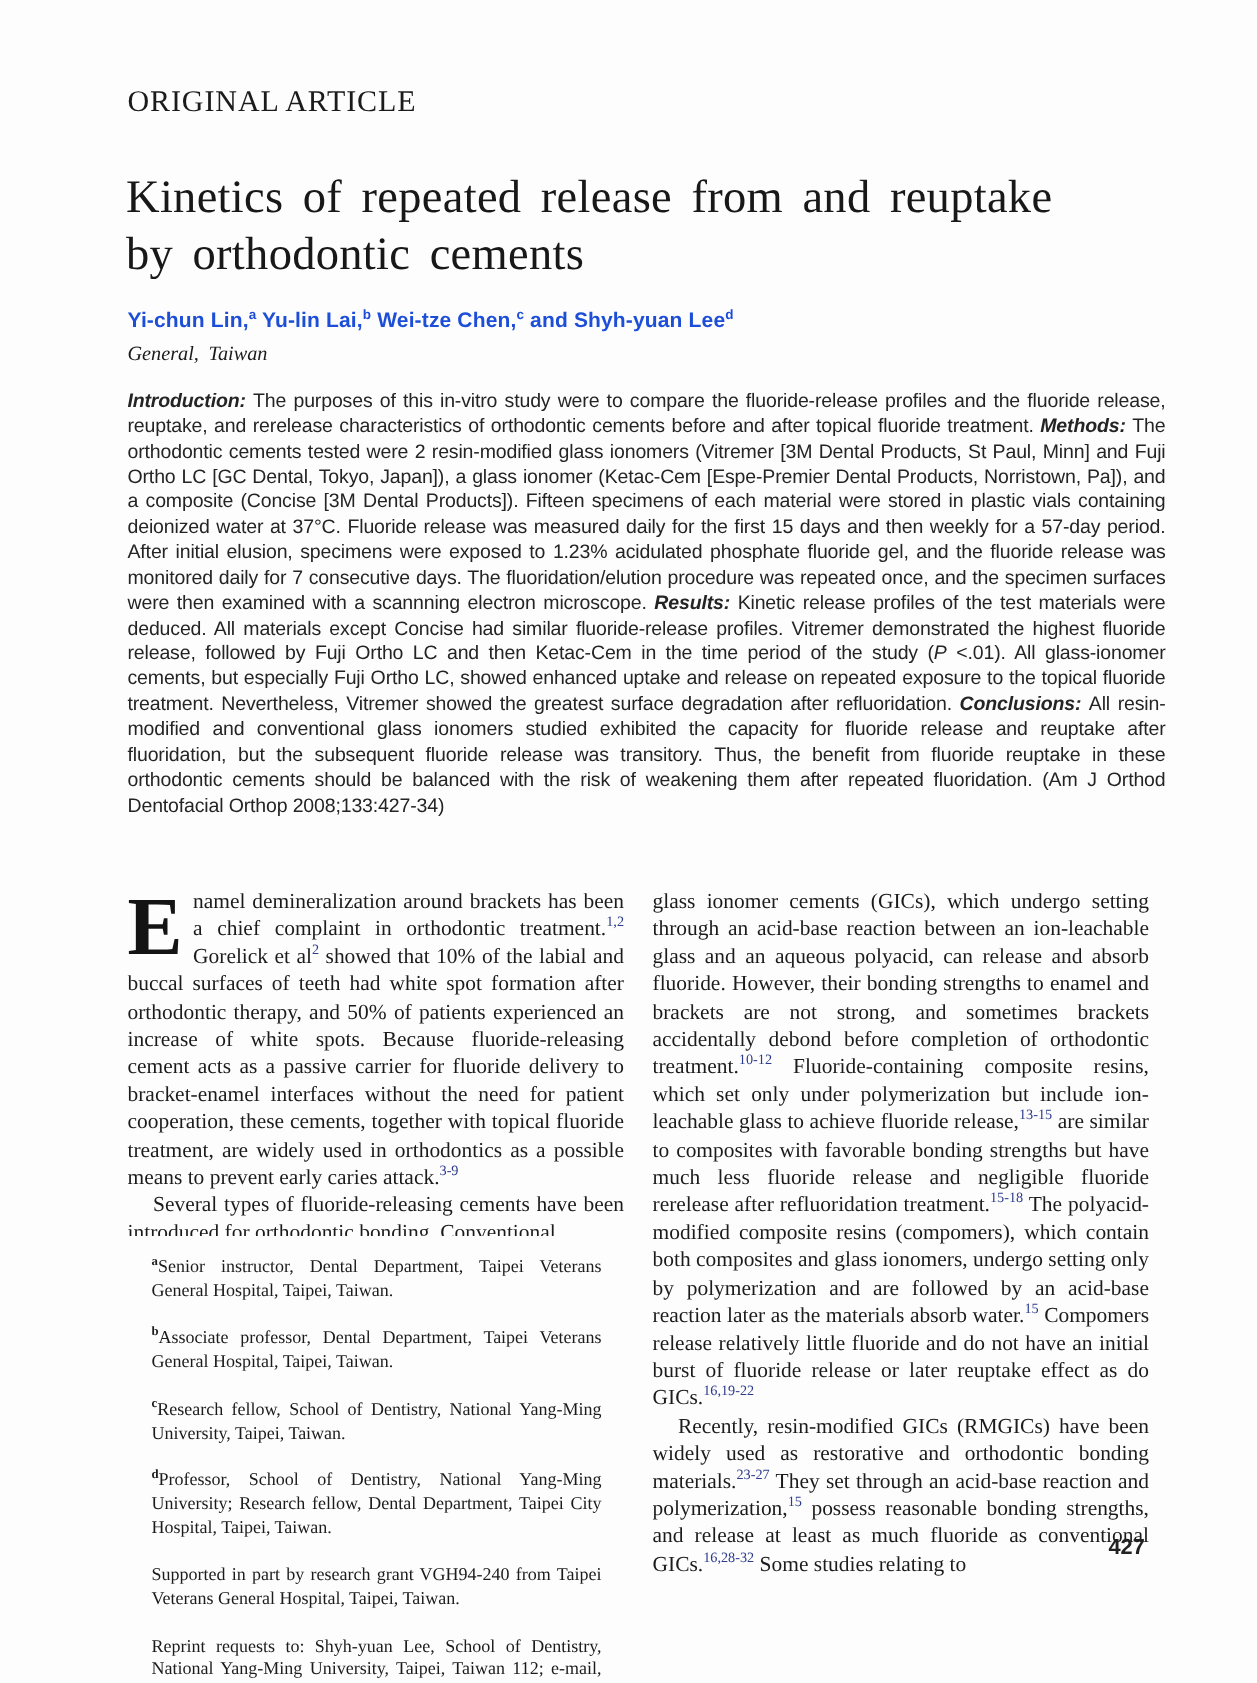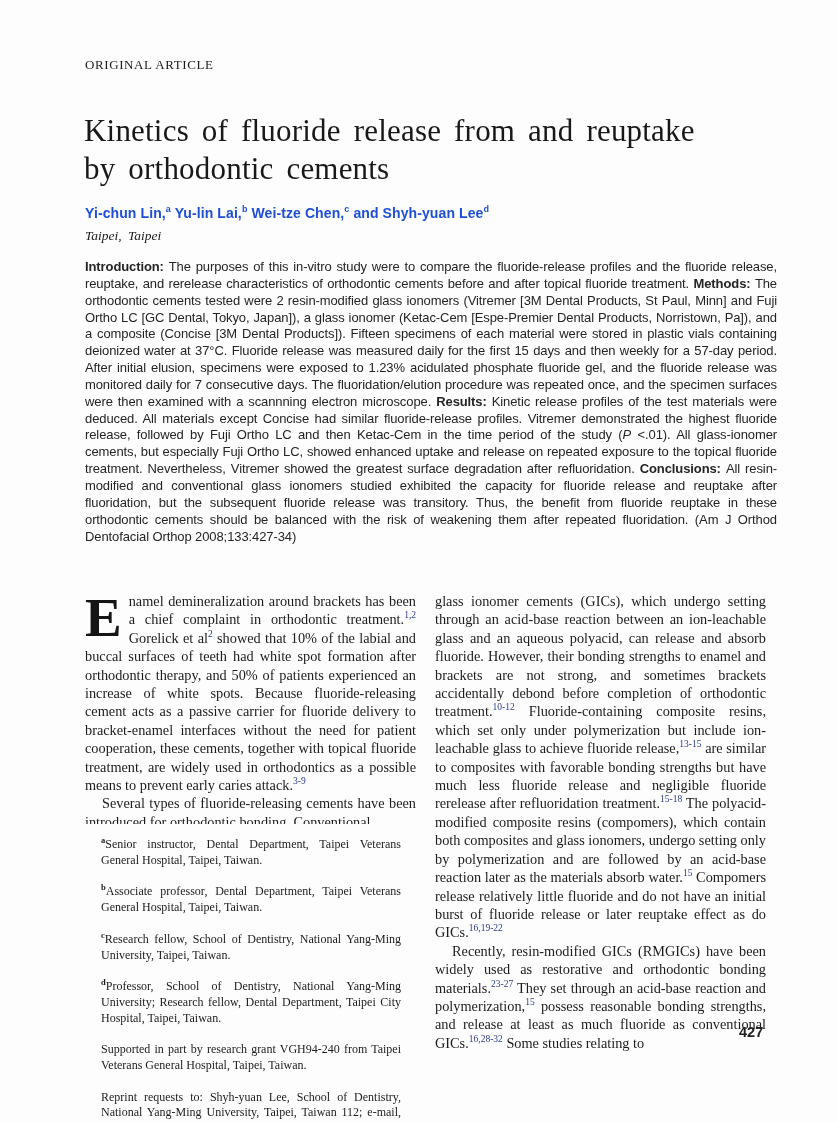--- a/index.html
+++ b/index.html
@@ -6,21 +6,21 @@
   .page{
     position:relative;
     width:838px;height:1122px;
     background:#fdfdfd;
     font-family:"Liberation Serif", serif;
     color:#1b1b1b;
     overflow:hidden;
   }
   .kicker{
     position:absolute;left:85px;top:57px;
-    font-size:13px;letter-spacing:0.6px;
+    font-size:20px;letter-spacing:0.6px;
   }
   .title{
     position:absolute;left:84px;top:112px;
     margin:0;font-weight:400;
     font-size:31px;line-height:38px;
     word-spacing:5px;letter-spacing:0.2px;
     color:#181818;
   }
   .authors{
     position:absolute;left:85px;top:205px;
@@ -34,21 +34,21 @@
     font-style:italic;font-size:13.5px;word-spacing:3px;
   }
   .abstract{
     position:absolute;left:85px;top:259px;width:692px;
     margin:0;
     font-family:"Liberation Sans", sans-serif;
     font-size:13px;line-height:16.85px;
     text-align:justify;color:#242424;
     letter-spacing:-0.1px;
   }
-  .abstract b{font-weight:bold;}
+  .abstract b{font-weight:bold;font-style:italic;}
   .col{position:absolute;width:331px;}
   .left-col{left:85px;top:592px;height:232px;overflow:hidden;}
   .right-col{left:435px;top:592px;height:462px;overflow:hidden;}
   .body-p{
     margin:0;
     font-size:14.3px;line-height:18.4px;
     text-align:justify;
   }
   .indent{text-indent:17px;}
   sup{line-height:0;}
@@ -74,25 +74,25 @@
     font-weight:bold;font-size:14.5px;color:#222;
   }
 </style>
 </head>
 <body>
 
 <div class="page">
 
   <div class="kicker">ORIGINAL ARTICLE</div>
 
-  <h1 class="title"><span>Kinetics of fluoride release from and reuptake</span><br><span>by orthodontic cements</span></h1>
+  <h1 class="title"><span>Kinetics of repeated release from and reuptake</span><br><span>by orthodontic cements</span></h1>
 
   <div class="authors">Yi-chun Lin,<sup>a</sup> Yu-lin Lai,<sup>b</sup> Wei-tze Chen,<sup>c</sup> and Shyh-yuan Lee<sup>d</sup></div>
 
-  <div class="location">Taipei, Taipei</div>
+  <div class="location">General, Taiwan</div>
 
   <p class="abstract"><b>Introduction: </b>The purposes of this in-vitro study were to compare the fluoride-release profiles and the fluoride release, reuptake, and rerelease characteristics of orthodontic cements before and after topical fluoride treatment. <b>Methods: </b>The orthodontic cements tested were 2 resin-modified glass ionomers (Vitremer [3M Dental Products, St Paul, Minn] and Fuji Ortho LC [GC Dental, Tokyo, Japan]), a glass ionomer (Ketac-Cem [Espe-Premier Dental Products, Norristown, Pa]), and a composite (Concise [3M Dental Products]). Fifteen specimens of each material were stored in plastic vials containing deionized water at 37°C. Fluoride release was measured daily for the first 15 days and then weekly for a 57-day period. After initial elusion, specimens were exposed to 1.23% acidulated phosphate fluoride gel, and the fluoride release was monitored daily for 7 consecutive days. The fluoridation/elution procedure was repeated once, and the specimen surfaces were then examined with a scannning electron microscope. <b>Results: </b>Kinetic release profiles of the test materials were deduced. All materials except Concise had similar fluoride-release profiles. Vitremer demonstrated the highest fluoride release, followed by Fuji Ortho LC and then Ketac-Cem in the time period of the study (<i>P</i> &lt;.01). All glass-ionomer cements, but especially Fuji Ortho LC, showed enhanced uptake and release on repeated exposure to the topical fluoride treatment. Nevertheless, Vitremer showed the greatest surface degradation after refluoridation. <b>Conclusions: </b>All resin-modified and conventional glass ionomers studied exhibited the capacity for fluoride release and reuptake after fluoridation, but the subsequent fluoride release was transitory. Thus, the benefit from fluoride reuptake in these orthodontic cements should be balanced with the risk of weakening them after repeated fluoridation. (Am J Orthod Dentofacial Orthop 2008;133:427-34)</p>
 
   <div class="col left-col">
     <p class="body-p"><span class="dropcap">E</span><span>namel demineralization around brackets has been a chief complaint in orthodontic treatment.<sup class="ref">1,2</sup> Gorelick et al<sup class="ref">2</sup> showed that 10% of the labial and buccal surfaces of teeth had white spot formation after orthodontic therapy, and 50% of patients experienced an increase of white spots. Because fluoride-releasing cement acts as a passive carrier for fluoride delivery to bracket-enamel interfaces without the need for patient cooperation, these cements, together with topical fluoride treatment, are widely used in orthodontics as a possible means to prevent early caries attack.<sup class="ref">3-9</sup></span></p>
     <p class="body-p indent">Several types of fluoride-releasing cements have been introduced for orthodontic bonding. Conventional</p>
   </div>
 
   <div class="footnotes">
     <p class="fn"><sup>a</sup>Senior instructor, Dental Department, Taipei Veterans General Hospital, Taipei, Taiwan.</p>

